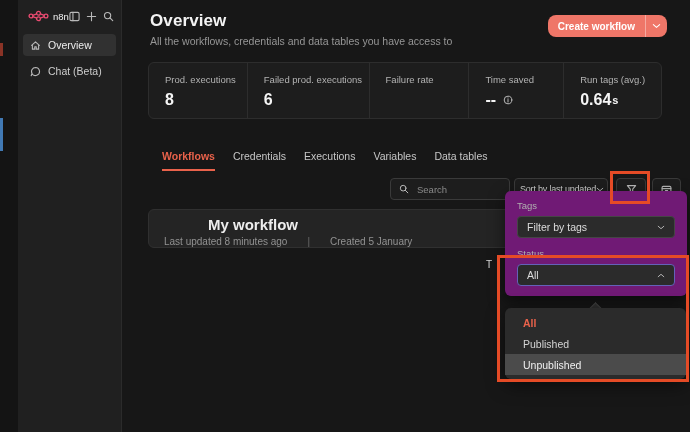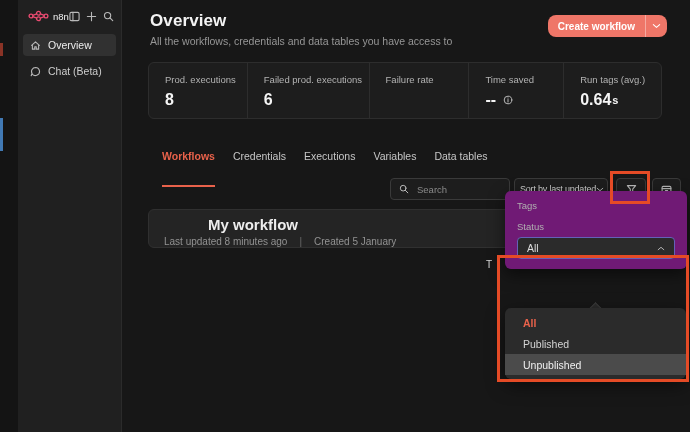--- a/index.html
+++ b/index.html
@@ -38,36 +38,36 @@
   .stats{position:absolute;left:26px;top:62px;width:514px;height:57px;border:1px solid #2d2d2d;border-radius:6px;background:#1d1d1d;display:flex;box-sizing:border-box;}
   .stat{box-sizing:border-box;padding:11px 0 0 16px;}
   .stat + .stat{border-left:1px solid #2d2d2d;}
   .stat-label{font-size:9.5px;color:#b3b3b3;margin-bottom:6px;white-space:nowrap;}
   .stat-value{font-size:16px;font-weight:bold;color:#f5f5f5;display:flex;align-items:center;}
   .stat-unit{font-size:11px;font-weight:bold;margin-left:1px;}
   .s1{width:98px}.s2{width:122px}.s3{width:100px}.s4{width:95px}.s5{width:98px}
   .info-ic{margin-left:7px;}
 
   .tabs{position:absolute;left:40px;top:150px;display:flex;gap:18px;}
-  .tab{font-size:10.5px;font-weight:500;color:#c6c6c6;padding-bottom:23px;border-bottom:2px solid transparent;cursor:pointer;}
+  .tab{font-size:10.5px;font-weight:500;color:#c6c6c6;padding-bottom:7px;border-bottom:2px solid transparent;cursor:pointer;}
   .tab.active{color:var(--accent);border-bottom-color:var(--accent);font-weight:700;}
 
   .ctl{position:absolute;box-sizing:border-box;border:1px solid #3a3a3a;border-radius:4px;background:#1d1d1d;display:flex;align-items:center;}
   .search-box{left:268px;top:178px;width:120px;height:22px;padding:0 8px;gap:6px;}
   .search-box input{flex:1;min-width:0;background:transparent;border:0;outline:0;color:#ddd;font-size:9.5px;font-family:inherit;}
   .search-box input::placeholder{color:#8a8a8a;}
   .sort-box{left:392px;top:178px;width:94px;height:22px;padding:0 5px;justify-content:space-between;cursor:pointer;}
   .sort-text{font-size:9px;color:#d2d2d2;white-space:nowrap;letter-spacing:-.2px;}
   .icon-btn{justify-content:center;cursor:pointer;}
   .filter-btn{left:494px;top:178px;width:30px;height:22px;}
   .archive-btn{left:530px;top:178px;width:29px;height:22px;}
 
   .workflow-card{position:absolute;left:26px;top:209px;width:514px;height:39px;background:#242424;border:1px solid #303030;border-radius:6px;box-sizing:border-box;padding:6px 0 0 15px;z-index:1;cursor:pointer;}
   .wf-title{font-size:15px;font-weight:bold;color:#ededed;margin-left:44px;}
-  .wf-meta{display:flex;align-items:center;gap:12px;margin-top:3px;font-size:10px;color:#929292;}
+  .wf-meta{display:flex;align-items:center;gap:20px;margin-top:3px;font-size:10px;color:#929292;}
   .wf-sep{color:#6a6a6a;}
 
   
   .clipped-t{position:absolute;left:486px;top:259px;font-size:10px;color:#d8d8d8;z-index:2;}
 
   
   .filter-panel{position:absolute;left:505px;top:191px;width:182px;box-sizing:border-box;background:#701a75;border-radius:6px;box-shadow:0 5px 16px rgba(0,0,0,.55);padding:9px 12px 10px;z-index:5;}
   .panel-label{font-size:9.5px;color:#b0b0b0;margin-bottom:5px;}
   .panel-label.second{margin-top:10px;}
   .select{height:22px;box-sizing:border-box;border:1px solid #454545;border-radius:4px;background:#2b2b2b;display:flex;align-items:center;justify-content:space-between;padding:0 9px;font-size:10.5px;color:#dcdcdc;cursor:pointer;}
@@ -248,20 +248,28 @@
         <span class="wf-sep">|</span>
         <span>Created 5 January</span>
       </div>
     </div>
   </main>
 
   <div class="clipped-t">T</div>
 
   <div class="filter-panel">
     <div class="panel-label">Tags</div>
+    <div class="select">
+      <span>Filter by tags</span>
+      <span>
+        <svg class="icon" width="8" height="5" viewBox="0 0 10 6">
+            <path d="M1.5 1.5 5 4.5 8.5 1.5"></path>
+          </svg>
+      </span>
+    </div>
     <div class="panel-label second">Status</div>
     <div class="select focused">
       <span>All</span>
       <span>
         <svg class="icon" width="8" height="5" viewBox="0 0 10 6">
             <path d="M1.5 4.5 5 1.5 8.5 4.5"></path>
           </svg>
       </span>
     </div>
   </div>

